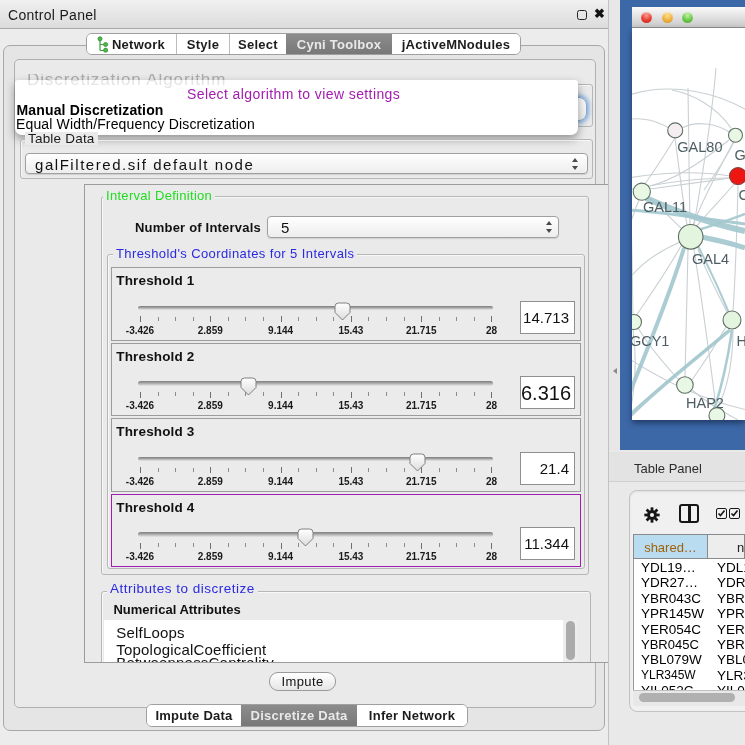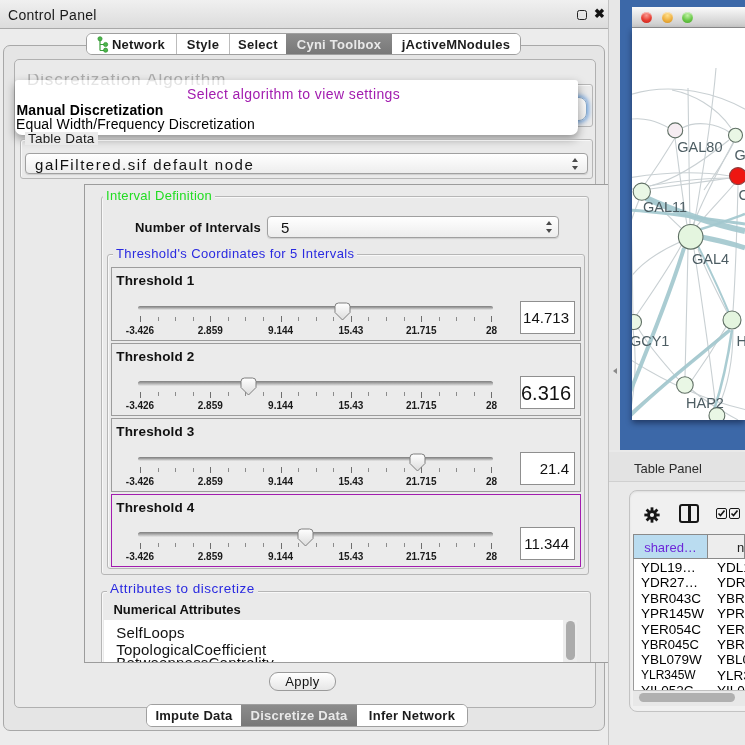--- a/index.html
+++ b/index.html
@@ -235,21 +235,21 @@
   <div class="gtitle" style="left:22px;top:397px;font-size:13.5px;letter-spacing:.5px;color:#2a2ae0;">Attributes to discretize</div>
   <div class="abs" style="left:28.4px;top:416.5px;font-size:13px;font-weight:bold;color:#111;">Numerical Attributes</div>
   <div class="abs" style="left:19px;top:435px;width:459px;height:45px;background:#fff;"></div>
   <div class="abs" style="left:31.3px;top:438.5px;font-size:15px;letter-spacing:.2px;color:#111;">SelfLoops</div>
   <div class="abs" style="left:31.3px;top:455.5px;font-size:15px;letter-spacing:.2px;color:#111;">TopologicalCoefficient</div>
   <div class="abs" style="left:31.3px;top:468.5px;font-size:15px;letter-spacing:.2px;color:#111;">BetweennessCentrality</div>
   <div class="abs" style="left:478px;top:435px;width:14px;height:45px;background:#ededed;"></div>
   <div class="abs" style="left:481px;top:436px;width:9px;height:39px;border-radius:4.5px;background:#ababab;"></div>
   </div>
 
-<div class="abs" style="left:269px;top:672px;width:67px;height:19px;border:1px solid #9a9a9a;border-radius:9px;background:linear-gradient(#ffffff,#e6e6e6);text-align:center;font-size:13px;letter-spacing:.4px;line-height:18px;color:#111;">Apply</div>
+<div class="abs" style="left:269px;top:672px;width:67px;height:19px;border:1px solid #9a9a9a;border-radius:9px;background:linear-gradient(#ffffff,#e6e6e6);text-align:center;font-size:13px;letter-spacing:.4px;line-height:18px;color:#111;">Impute</div>
 
 <div class="abs" style="left:146px;top:704px;height:23px;border:1px solid #9f9f9f;border-radius:6px;overflow:hidden;background:#fff;white-space:nowrap;">
   <div class="seg" style="width:94px;text-align:center;padding:0;line-height:22px;">Impute Data</div><div class="seg dark" style="width:116px;text-align:center;padding:0;line-height:22px;">Discretize Data</div><div class="seg" style="width:110px;text-align:center;padding:0;line-height:22px;">Infer Network</div>
 </div>
 
 <div class="abs" style="left:608px;top:0;width:12px;height:745px;background:#e7e7e7;border-left:1px solid #c2c2c2;"></div>
 <div class="abs" style="left:613px;top:368px;width:0;height:0;border-top:3px solid transparent;border-bottom:3px solid transparent;border-right:4px solid #8a8a8a;"></div>
 
 <div class="abs" style="left:620px;top:0;width:125px;height:450px;background:#3c68a8;"></div>
 <div class="abs" style="left:632px;top:7px;width:113px;height:21px;background:linear-gradient(#fafafa,#c9c9c9);border-bottom:1px solid #909090;"></div>
@@ -341,21 +341,21 @@
 <div class="abs" style="left:716px;top:508px;width:11px;height:11px;border:1.6px solid #161616;border-radius:2px;"></div>
 <svg class="abs" width="11" height="11" style="left:716px;top:508px;" viewBox="0 0 11 11">
     <path d="M2.5,5.5 L4.5,7.5 L8.5,2.5" stroke="#161616" stroke-width="1.6" fill="none"></path>
   </svg>
 <div class="abs" style="left:729px;top:508px;width:11px;height:11px;border:1.6px solid #161616;border-radius:2px;"></div>
 <svg class="abs" width="11" height="11" style="left:729px;top:508px;" viewBox="0 0 11 11">
     <path d="M2.5,5.5 L4.5,7.5 L8.5,2.5" stroke="#161616" stroke-width="1.6" fill="none"></path>
   </svg>
 <div class="abs" style="left:633px;top:534px;width:75px;height:25px;background:#badcf0;border:1px solid #8a8a8a;"></div>
 <div class="abs" style="left:707px;top:534px;width:38px;height:25px;background:#ededed;border:1px solid #8a8a8a;"></div>
-<div class="abs" style="left:633px;top:540px;width:75px;font-size:13px;color:#6d28d9;text-align:center;white-space:nowrap;">shared…</div>
+<div class="abs" style="left:633px;top:540px;width:75px;font-size:13px;color:#a16207;text-align:center;white-space:nowrap;">shared…</div>
 <div class="abs" style="left:737px;top:540px;font-size:13px;color:#222;">n</div>
 <div class="abs" style="left:633px;top:559px;width:112px;height:133px;background:#fff;border-left:1px solid #9a9a9a;"></div>
 <div class="abs" style="left:641px;top:559.9px;font-size:13.5px;color:#000;white-space:nowrap;">YDL19…</div>
 <div class="abs" style="left:717px;top:559.9px;font-size:13.5px;color:#000;white-space:nowrap;">YDL1</div>
 <div class="abs" style="left:641px;top:575.3px;font-size:13.5px;color:#000;white-space:nowrap;">YDR27…</div>
 <div class="abs" style="left:717px;top:575.3px;font-size:13.5px;color:#000;white-space:nowrap;">YDR2</div>
 <div class="abs" style="left:641px;top:590.7px;font-size:13.5px;color:#000;white-space:nowrap;">YBR043C</div>
 <div class="abs" style="left:717px;top:590.7px;font-size:13.5px;color:#000;white-space:nowrap;">YBR0</div>
 <div class="abs" style="left:641px;top:606.1px;font-size:13.5px;color:#000;white-space:nowrap;">YPR145W</div>
 <div class="abs" style="left:717px;top:606.1px;font-size:13.5px;color:#000;white-space:nowrap;">YPR1</div>

